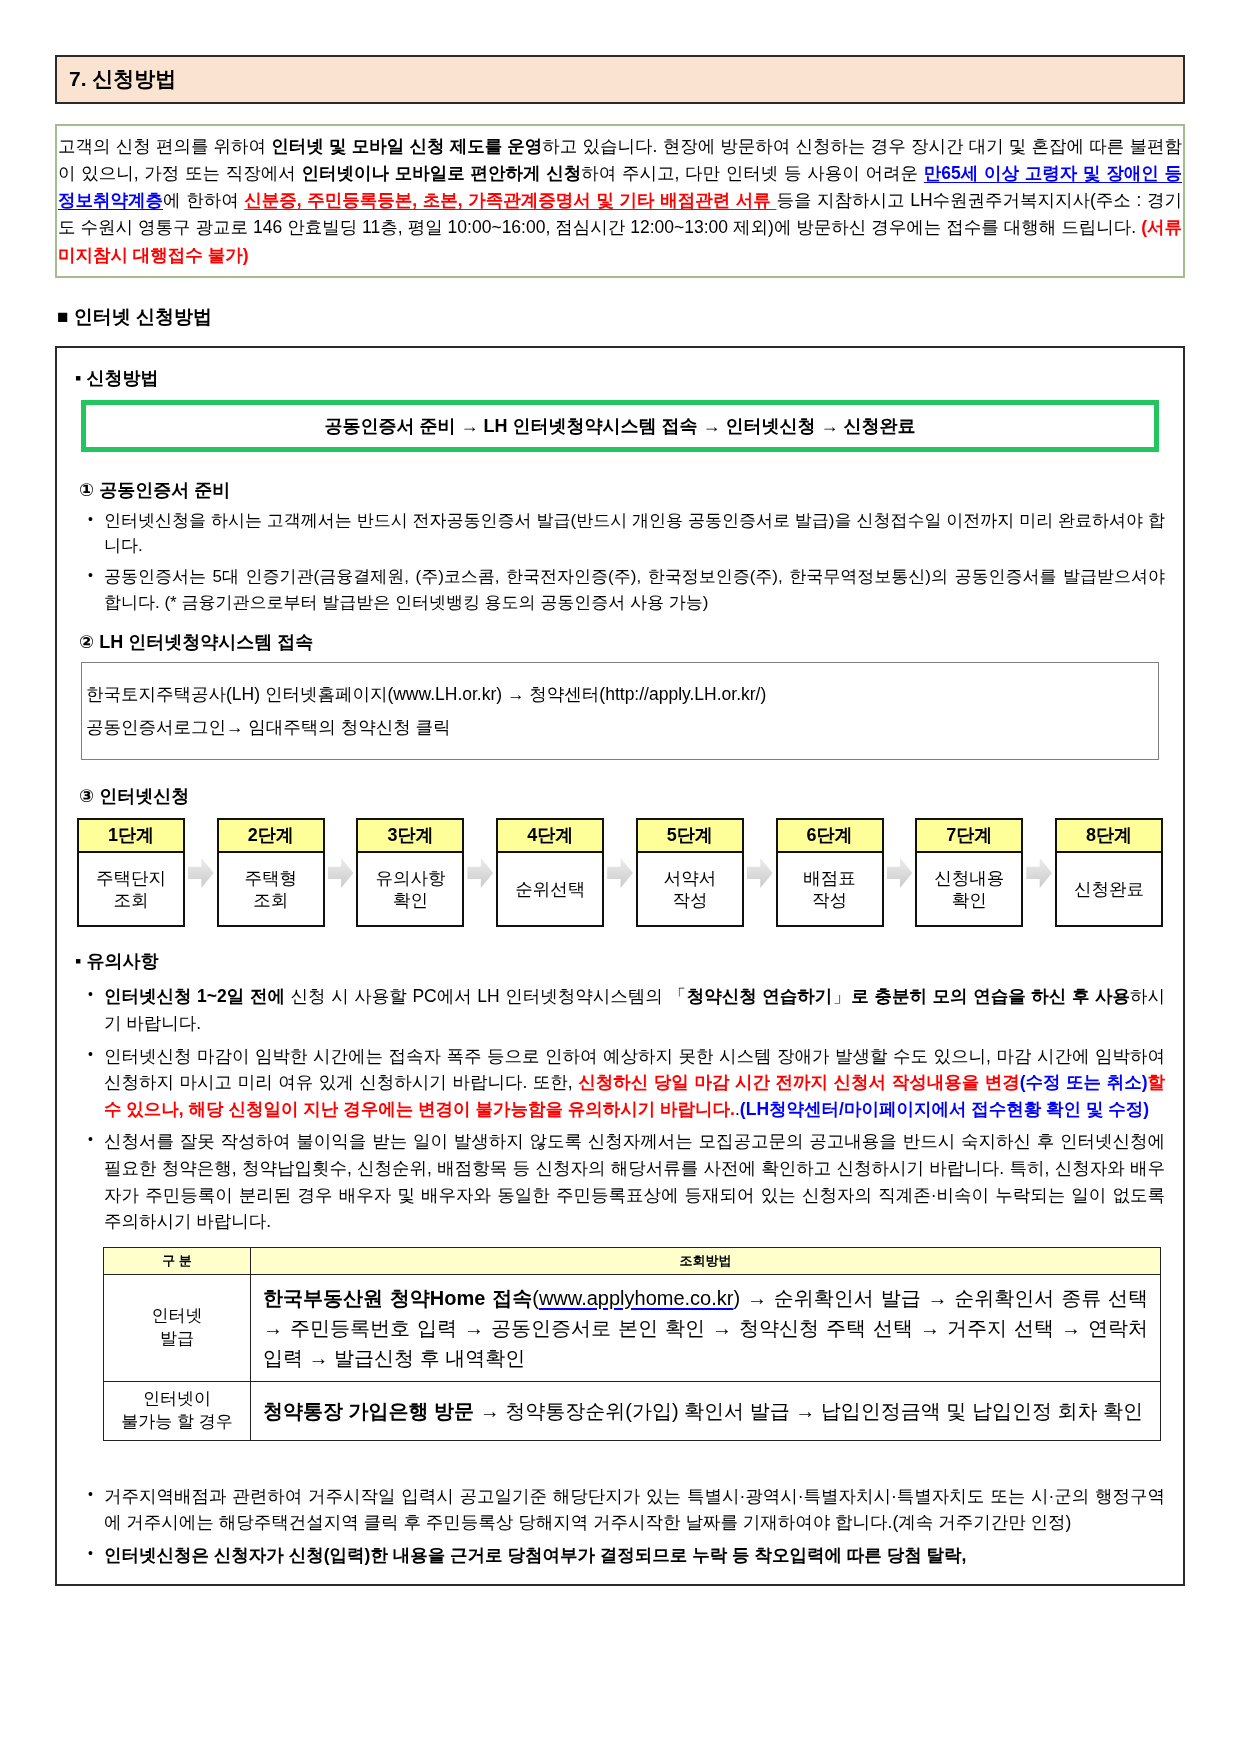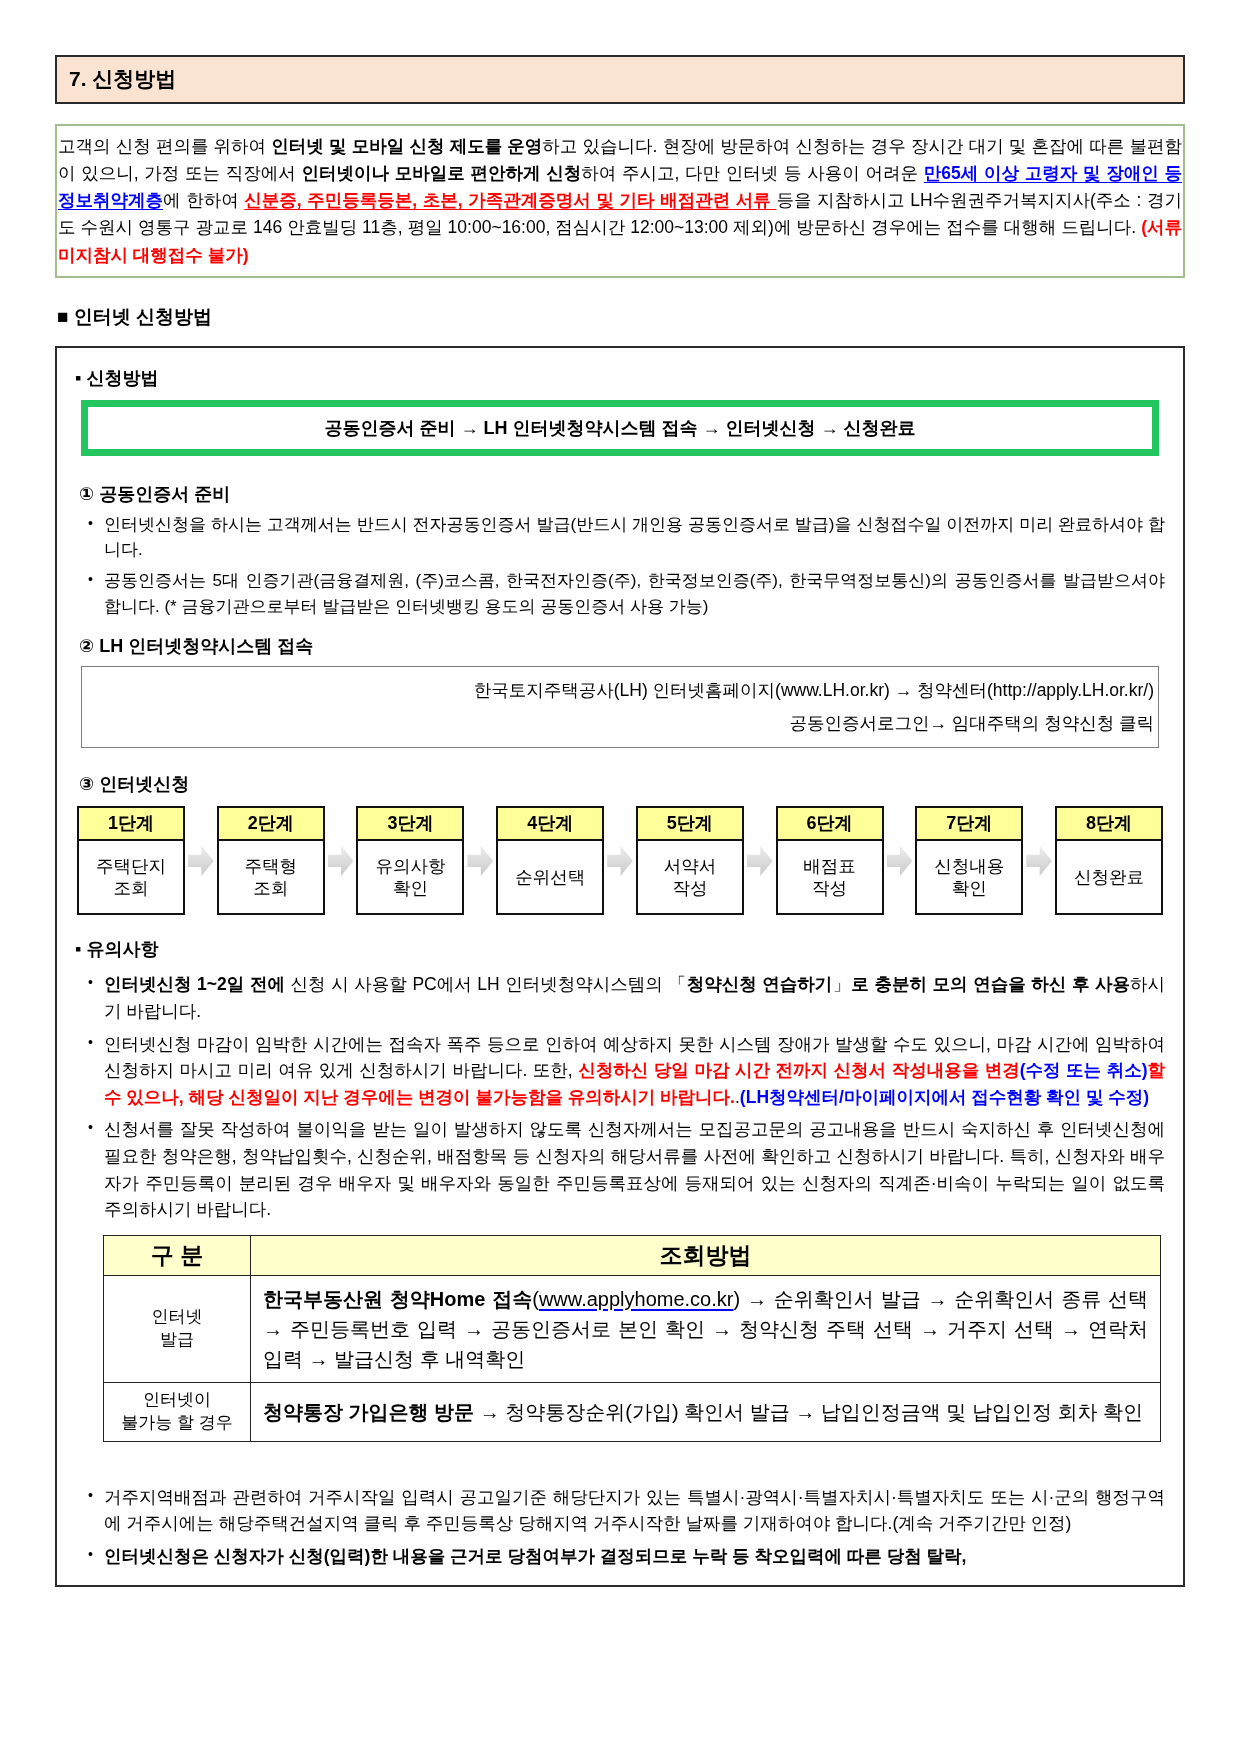--- a/index.html
+++ b/index.html
@@ -14,30 +14,30 @@
     font-size:21px;font-weight:700;padding:8px 12px 9px;
   }
   .intro-box{
     border:2px solid #A3BD8E;margin-top:20px;padding:7px 1px;
     font-size:17.5px;line-height:1.55;text-align:justify;
   }
   .section-heading{margin:26px 0 0 2px;font-size:19px;font-weight:700;}
   .main-box{border:2px solid #2b2b2b;margin-top:16px;padding:14px 18px 10px;}
   .sub-heading{font-size:18px;font-weight:700;margin:4px 0 10px;}
   .flow-box{
-    border:7px solid #22c55e;text-align:center;font-weight:700;
+    border:5px solid #22c55e;text-align:center;font-weight:700;
     font-size:18px;padding:9px 0;margin:0 6px 26px;
   }
   .num-heading{font-size:18px;font-weight:700;margin:14px 0 6px 4px;}
   ul.doc-list{list-style:none;margin:0 0 0 10px;padding:0;font-size:17px;line-height:1.52;text-align:justify;}
   ul.doc-list li{position:relative;padding-left:19px;margin-bottom:5px;}
   ul.doc-list li::before{content:"•";position:absolute;left:3px;top:1px;font-size:14px;}
   .lh-box{
-    border:1px solid #7f7f7f;text-align:right;font-size:17.5px;
-    line-height:1.9;padding:7px 4px;margin:8px 6px 24px;
+    border:1px solid #7f7f7f;text-align:left;font-size:17.5px;
+    line-height:1.9;padding:15px 4px;margin:8px 6px 24px;
   }
   .steps{display:flex;align-items:stretch;margin:10px 2px 22px;}
   .step{width:104px;border:2px solid #111;display:flex;flex-direction:column;background:#fff;}
   .step-head{
     background:#FFFF99;border-bottom:2px solid #111;text-align:center;
     font-weight:700;font-size:18px;padding:3px 0 4px;
   }
   .step-body{
     flex:1;display:flex;align-items:center;justify-content:center;
     text-align:center;font-size:17.5px;line-height:1.3;white-space:pre-line;min-height:72px;
@@ -46,21 +46,21 @@
     flex:1;align-self:center;height:36px;margin:0 3px;
     background:linear-gradient(180deg,#f0f0f0,#c7c7c7);
     clip-path:polygon(0 33%,52% 33%,52% 8%,100% 50%,52% 92%,52% 67%,0 67%);
   }
   ul.notice-list{font-size:17.5px;}
   ul.notice-list li{margin-bottom:6px;}
   li.gap-top{margin-top:16px;}
   li.big-gap{margin-top:42px;}
   .lookup-table{border-collapse:collapse;margin:12px 0 12px 28px;width:calc(100% - 32px);}
   .lookup-table th,.lookup-table td{border:1.5px solid #222;}
-  .lookup-table th{background:#FFFFCC;font-size:23px;font-weight:700;padding:4px 6px;text-align:center;}
+  .lookup-table th{background:#FFFFCC;font-size:13px;font-weight:700;padding:4px 6px;text-align:center;}
   .lookup-table td.row-label{width:138px;text-align:center;font-size:17px;line-height:1.35;white-space:pre-line;padding:6px 4px;}
   .lookup-table td.row-content{font-size:20px;line-height:1.5;padding:8px 12px;text-align:justify;}
   
   .st-b{font-weight:700;}
   .st-r{color:#FF0000;}
   .st-bl{color:#0000FF;}
   .st-u{text-decoration:underline;text-underline-offset:3px;}
   .st-ubl{text-decoration:underline;text-decoration-color:#0000FF;text-underline-offset:3px;}
 </style>
 </head>

